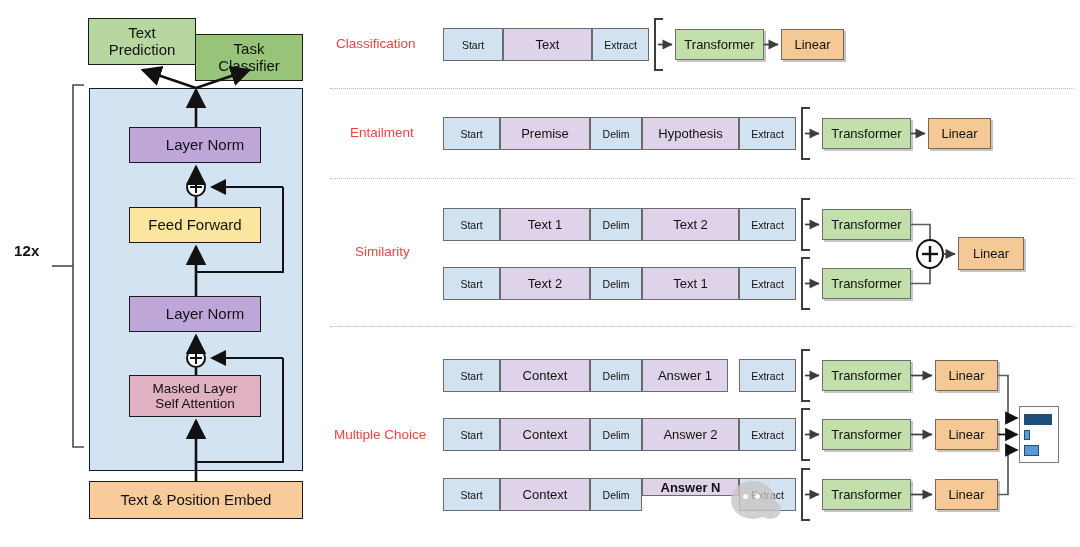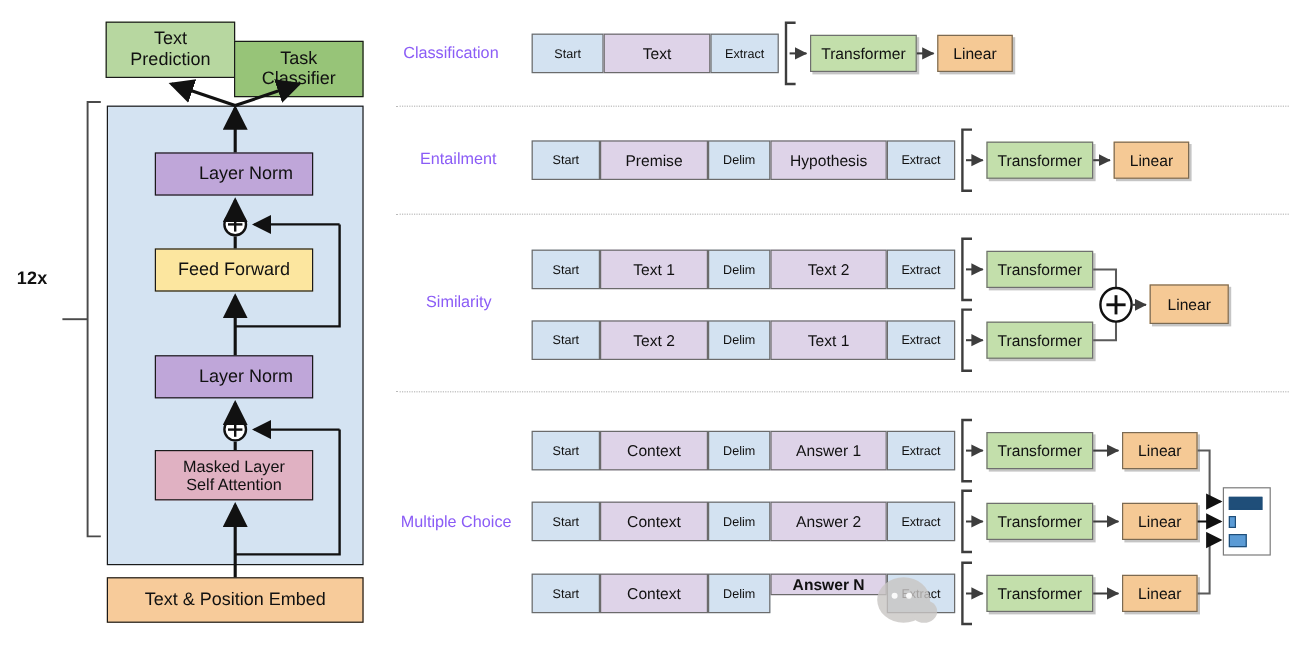--- a/index.html
+++ b/index.html
@@ -49,21 +49,21 @@
     box-shadow:2px 2px 0 rgba(140,140,140,.5);
   }
   .lin-box{
     position:absolute;box-sizing:border-box;
     display:flex;align-items:center;justify-content:center;
     border:1.2px solid #7a6a53;background:#f5c995;font-size:13px;
     box-shadow:2px 2px 0 rgba(140,140,140,.5);
   }
 
   .rowlabel{
-    position:absolute;font-size:13.5px;color:#8b5cf6;white-space:nowrap;
+    position:absolute;font-size:13.5px;color:#ef4444;white-space:nowrap;
   }
   .divider{
     position:absolute;height:0;border-top:1.4px dotted #b9b9b9;
   }
 
   
   svg.overlay{position:absolute;left:0;top:0;width:1080px;height:547px;pointer-events:none;}
 
   
   .wm{
@@ -126,21 +126,21 @@
     <span>
       <span>Masked Layer</span><br>
       <span>Self Attention</span>
     </span>
   </div>
 
   <div class="box arch-orange" style="left:89px;top:481px;width:214px;height:38px;font-size:15px;">
     <span>Text &amp; Position Embed</span>
   </div>
 
-  <div class="lbl-12x" style="left:14px;top:224px;">12x</div>
+  <div class="lbl-12x" style="left:14px;top:242px;">12x</div>
 
   <div class="rowlabel" style="left:336px;top:36px;">Classification</div>
   <div class="tok tok-blue tok-sm" style="left:443px;top:28px;width:60px;height:33px;">Start</div>
   <div class="tok tok-purple tok-lg" style="left:503px;top:28px;width:89px;height:33px;">Text</div>
   <div class="tok tok-blue tok-sm" style="left:592px;top:28px;width:57px;height:33px;">Extract</div>
   <div class="tr-box" style="left:675px;top:29px;width:89px;height:31px;">Transformer</div>
   <div class="lin-box" style="left:781px;top:29px;width:63px;height:31px;">Linear</div>
 
   <div class="divider" style="left:330px;top:88px;width:744px;"></div>
 
@@ -173,21 +173,21 @@
 
   <div class="lin-box" style="left:958px;top:237px;width:66px;height:33px;">Linear</div>
 
   <div class="divider" style="left:330px;top:326px;width:744px;"></div>
 
   <div class="rowlabel" style="left:334px;top:427px;">Multiple Choice</div>
 
   <div class="tok tok-blue tok-sm" style="left:443px;top:359px;width:57px;height:33px;">Start</div>
   <div class="tok tok-purple tok-lg" style="left:500px;top:359px;width:90px;height:33px;">Context</div>
   <div class="tok tok-blue tok-sm" style="left:590px;top:359px;width:52px;height:33px;">Delim</div>
-  <div class="tok tok-purple tok-lg" style="left:642px;top:359px;width:97px;height:33px;">Answer 1</div>
+  <div class="tok tok-purple tok-lg" style="left:642px;top:359px;width:86px;height:33px;">Answer 1</div>
   <div class="tok tok-blue tok-sm" style="left:739px;top:359px;width:57px;height:33px;">Extract</div>
   <div class="tr-box" style="left:822px;top:360px;width:89px;height:31px;">Transformer</div>
   <div class="lin-box" style="left:935px;top:360px;width:63px;height:31px;">Linear</div>
 
   <div class="tok tok-blue tok-sm" style="left:443px;top:418px;width:57px;height:33px;">Start</div>
   <div class="tok tok-purple tok-lg" style="left:500px;top:418px;width:90px;height:33px;">Context</div>
   <div class="tok tok-blue tok-sm" style="left:590px;top:418px;width:52px;height:33px;">Delim</div>
   <div class="tok tok-purple tok-lg" style="left:642px;top:418px;width:97px;height:33px;">Answer 2</div>
   <div class="tok tok-blue tok-sm" style="left:739px;top:418px;width:57px;height:33px;">Extract</div>
   <div class="tr-box" style="left:822px;top:419px;width:89px;height:31px;">Transformer</div>

